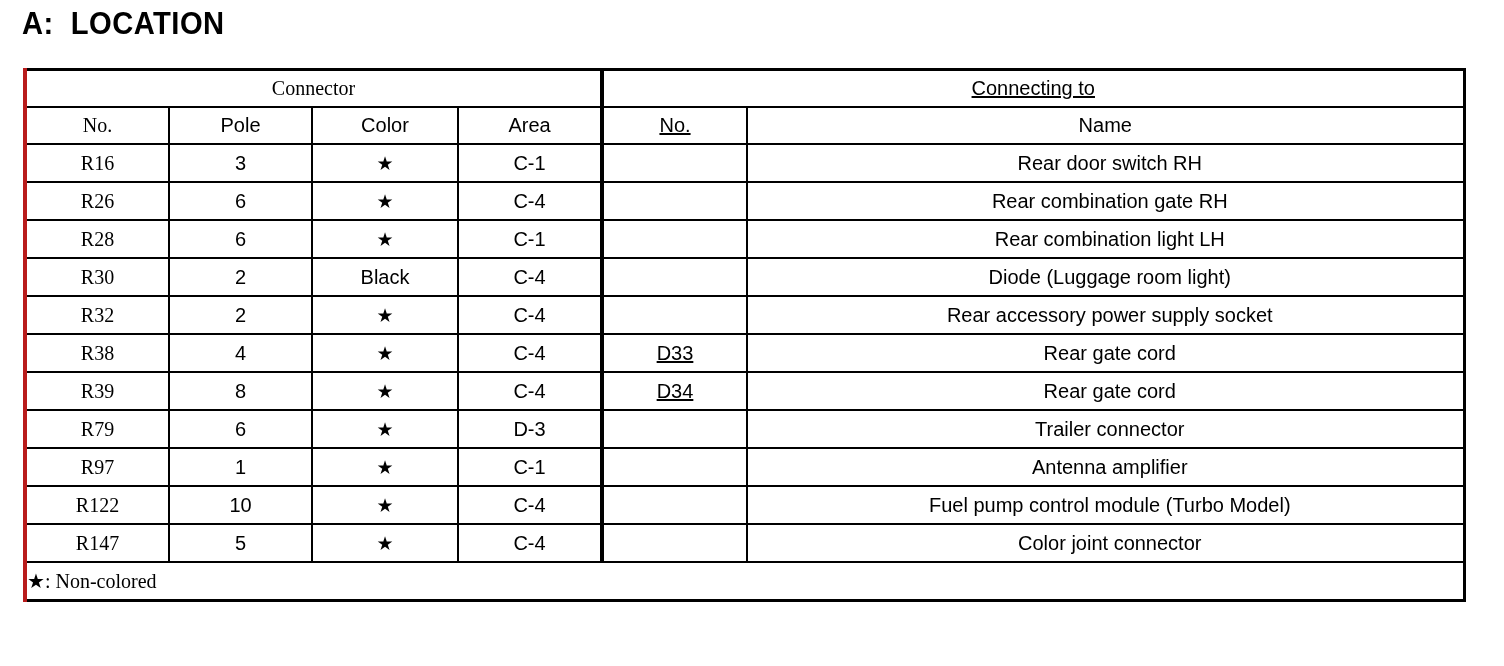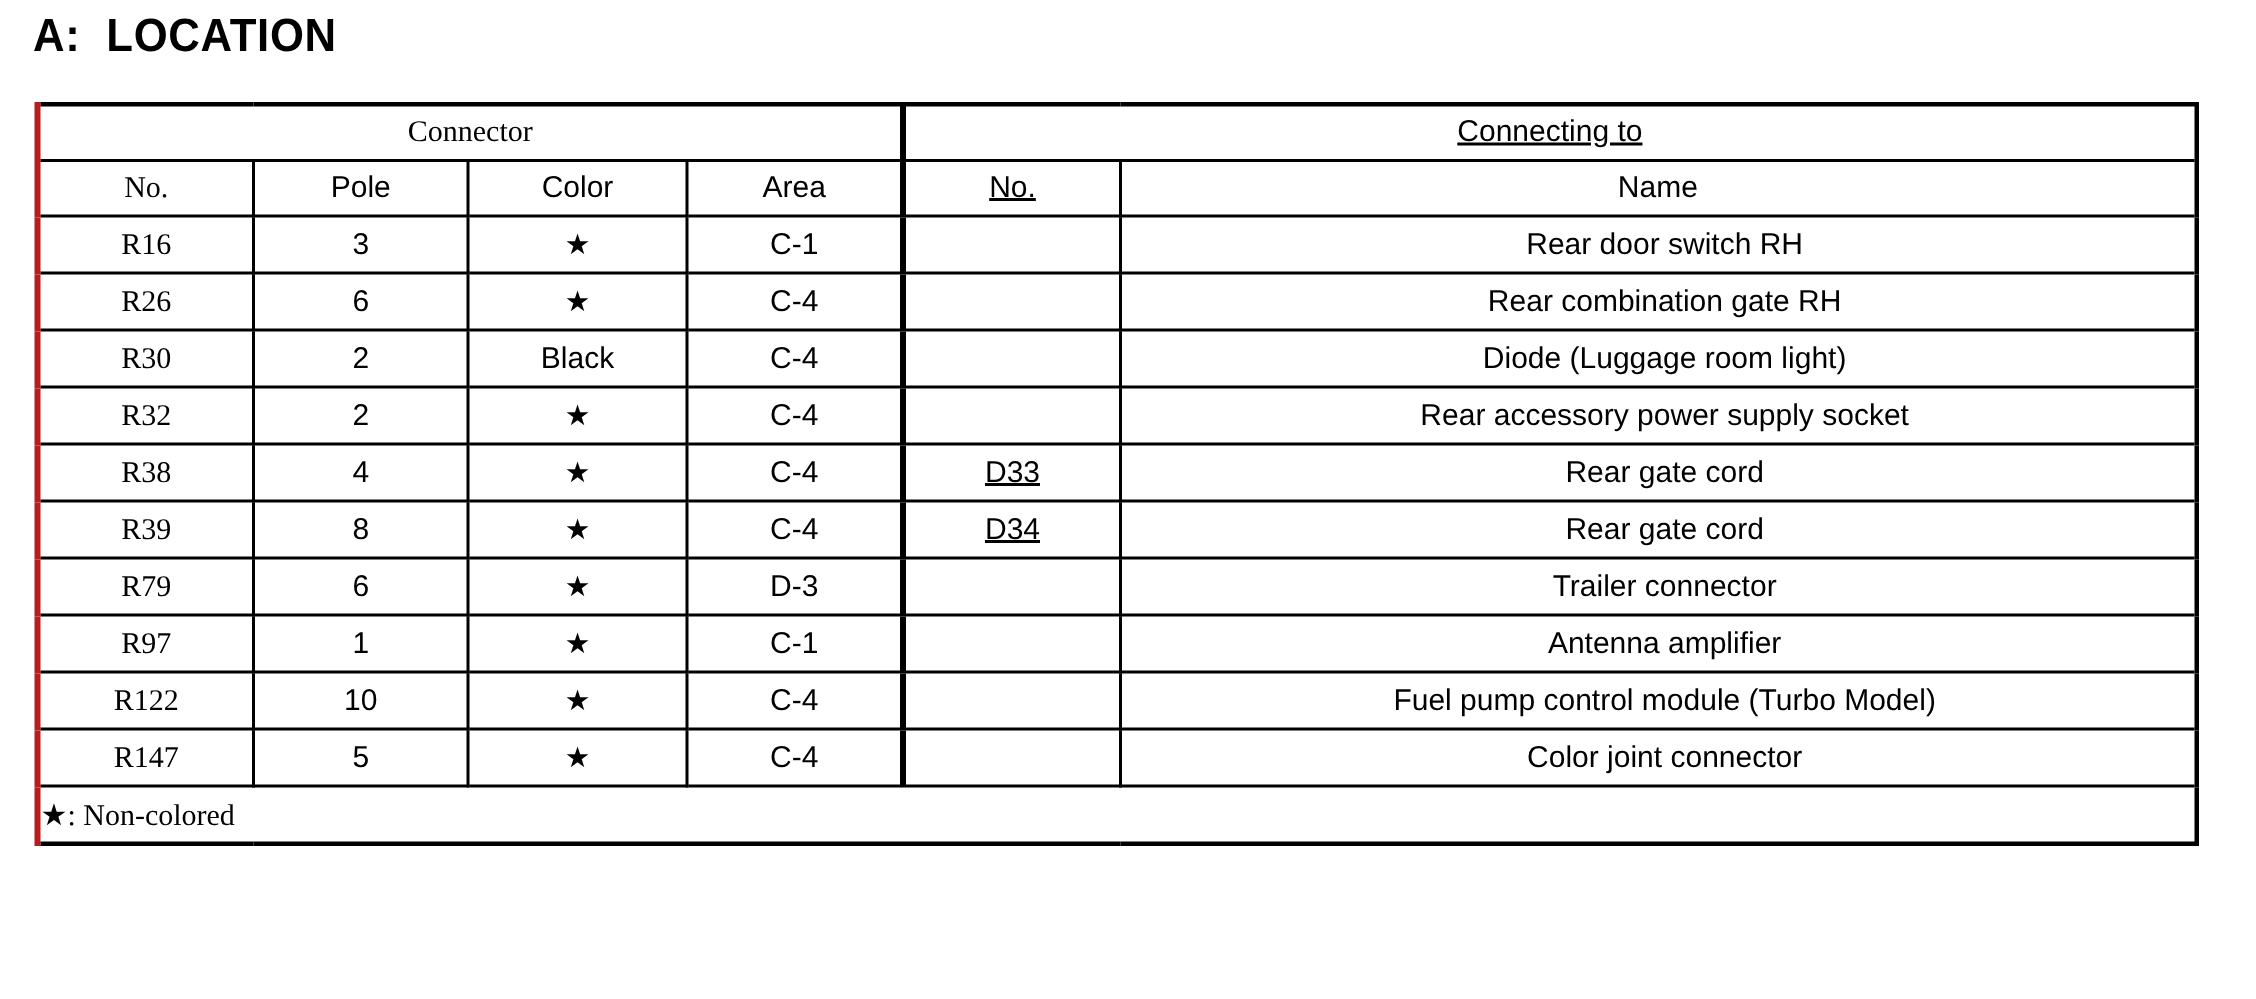--- a/index.html
+++ b/index.html
@@ -133,20 +133,28 @@
       </tr>
       <tr>
         <td class="ctr">R26</td>
         <td class="ctr">6</td>
         <td class="ctr star">★</td>
         <td class="ctr sep-left">C-4</td>
         <td class="ctr sep-right"></td>
         <td class="lft">Rear combination gate RH</td>
       </tr>
       <tr>
+        <td class="ctr">R28</td>
+        <td class="ctr">6</td>
+        <td class="ctr star">★</td>
+        <td class="ctr sep-left">C-1</td>
+        <td class="ctr sep-right"></td>
+        <td class="lft">Rear combination light LH</td>
+      </tr>
+      <tr>
         <td class="ctr">R30</td>
         <td class="ctr">2</td>
         <td class="ctr">Black</td>
         <td class="ctr sep-left">C-4</td>
         <td class="ctr sep-right"></td>
         <td class="lft">Diode (Luggage room light)</td>
       </tr>
       <tr>
         <td class="ctr">R32</td>
         <td class="ctr">2</td>

